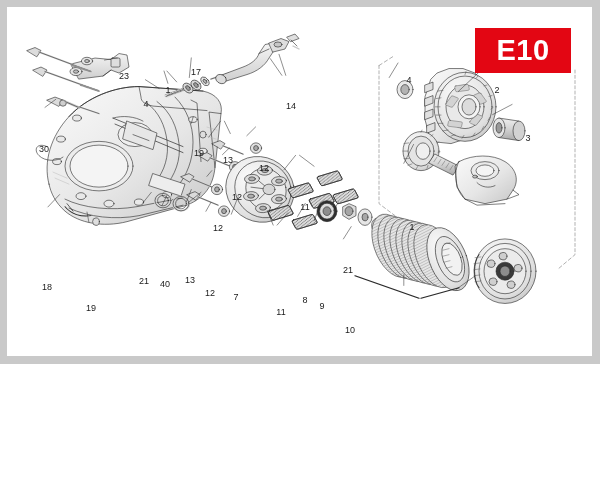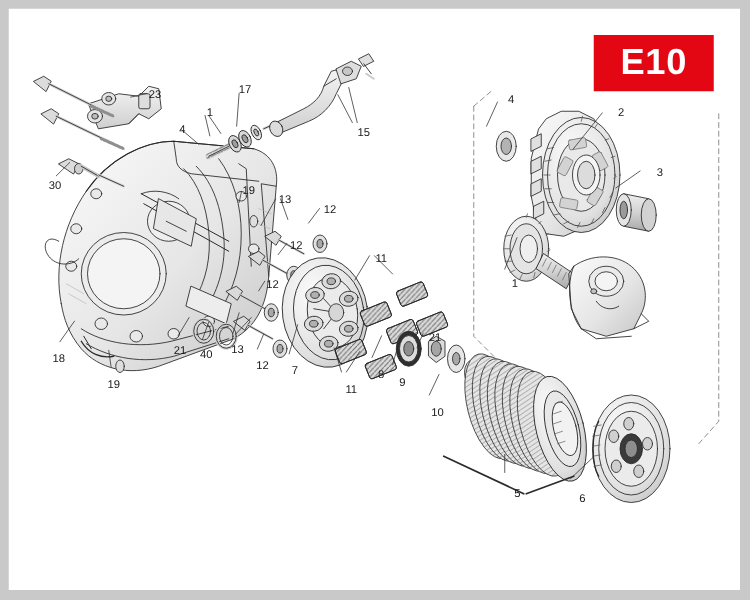--- a/index.html
+++ b/index.html
@@ -5,21 +5,21 @@
 <style>
   html,body{margin:0;padding:0;}
   body{
     width:600px;height:480px;
     background:#ffffff;
     font-family:"Liberation Sans", sans-serif;
     overflow:hidden;
   }
   #page{
     position:relative;
-    width:600px;height:480px;
+    width:600px;height:364px;
     box-sizing:border-box;
     background:#c9c9c9;
     padding:7px 8px 8px 7px;
   }
   #canvas{
     position:relative;
     width:100%;height:100%;
     background:#ffffff;
     box-sizing:border-box;
     overflow:hidden;
@@ -550,21 +550,21 @@
         <div class="callout" style="left: 315px; top: 299px;">9</div>
         <div class="callout" style="left: 343px; top: 323px;">10</div>
         <div class="callout" style="left: 298px; top: 200px;">11</div>
         <div class="callout" style="left: 274px; top: 305px;">11</div>
         <div class="callout" style="left: 257px; top: 161px;">12</div>
         <div class="callout" style="left: 230px; top: 190px;">12</div>
         <div class="callout" style="left: 211px; top: 221px;">12</div>
         <div class="callout" style="left: 203px; top: 286px;">12</div>
         <div class="callout" style="left: 221px; top: 153px;">13</div>
         <div class="callout" style="left: 183px; top: 273px;">13</div>
-        <div class="callout" style="left: 284px; top: 99px;">15</div>
+        <div class="callout" style="left: 284px; top: 99px;">14</div>
         <div class="callout" style="left: 139px; top: 97px;">4</div>
         <div class="callout" style="left: 161px; top: 83px;">1</div>
         <div class="callout" style="left: 189px; top: 65px;">17</div>
         <div class="callout" style="left: 40px; top: 280px;">18</div>
         <div class="callout" style="left: 84px; top: 301px;">19</div>
         <div class="callout" style="left: 192px; top: 146px;">19</div>
         <div class="callout" style="left: 37px; top: 142px;">30</div>
         <div class="callout" style="left: 137px; top: 274px;">21</div>
         <div class="callout" style="left: 158px; top: 277px;">40</div>
         <div class="callout" style="left: 117px; top: 69px;">23</div>

